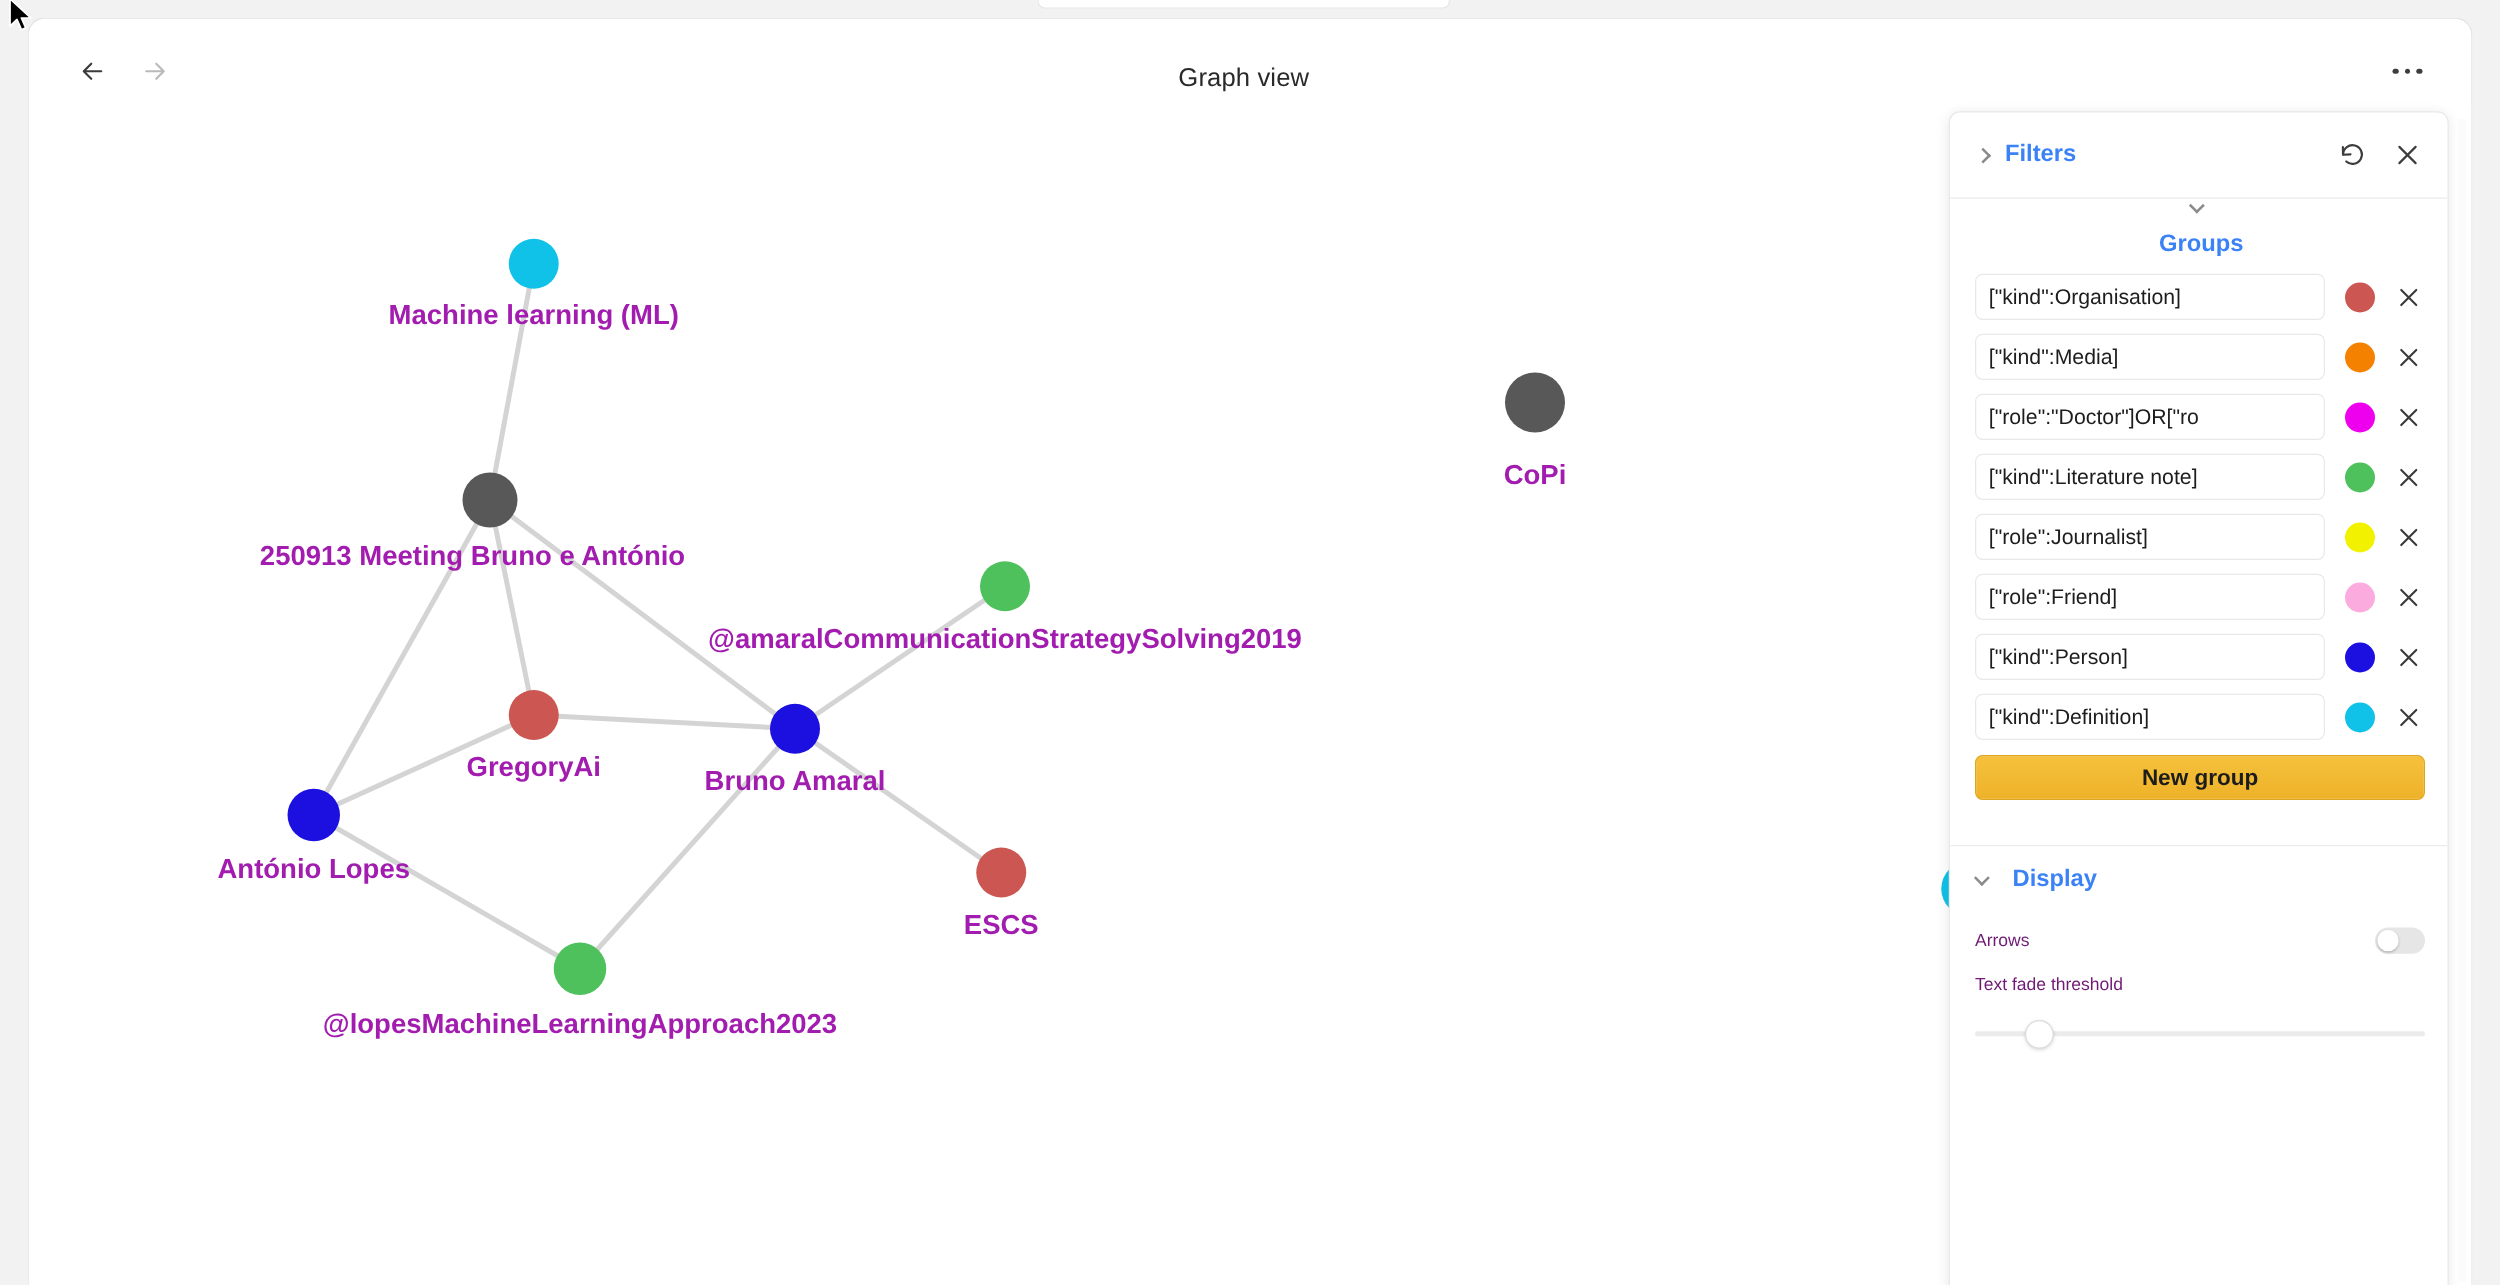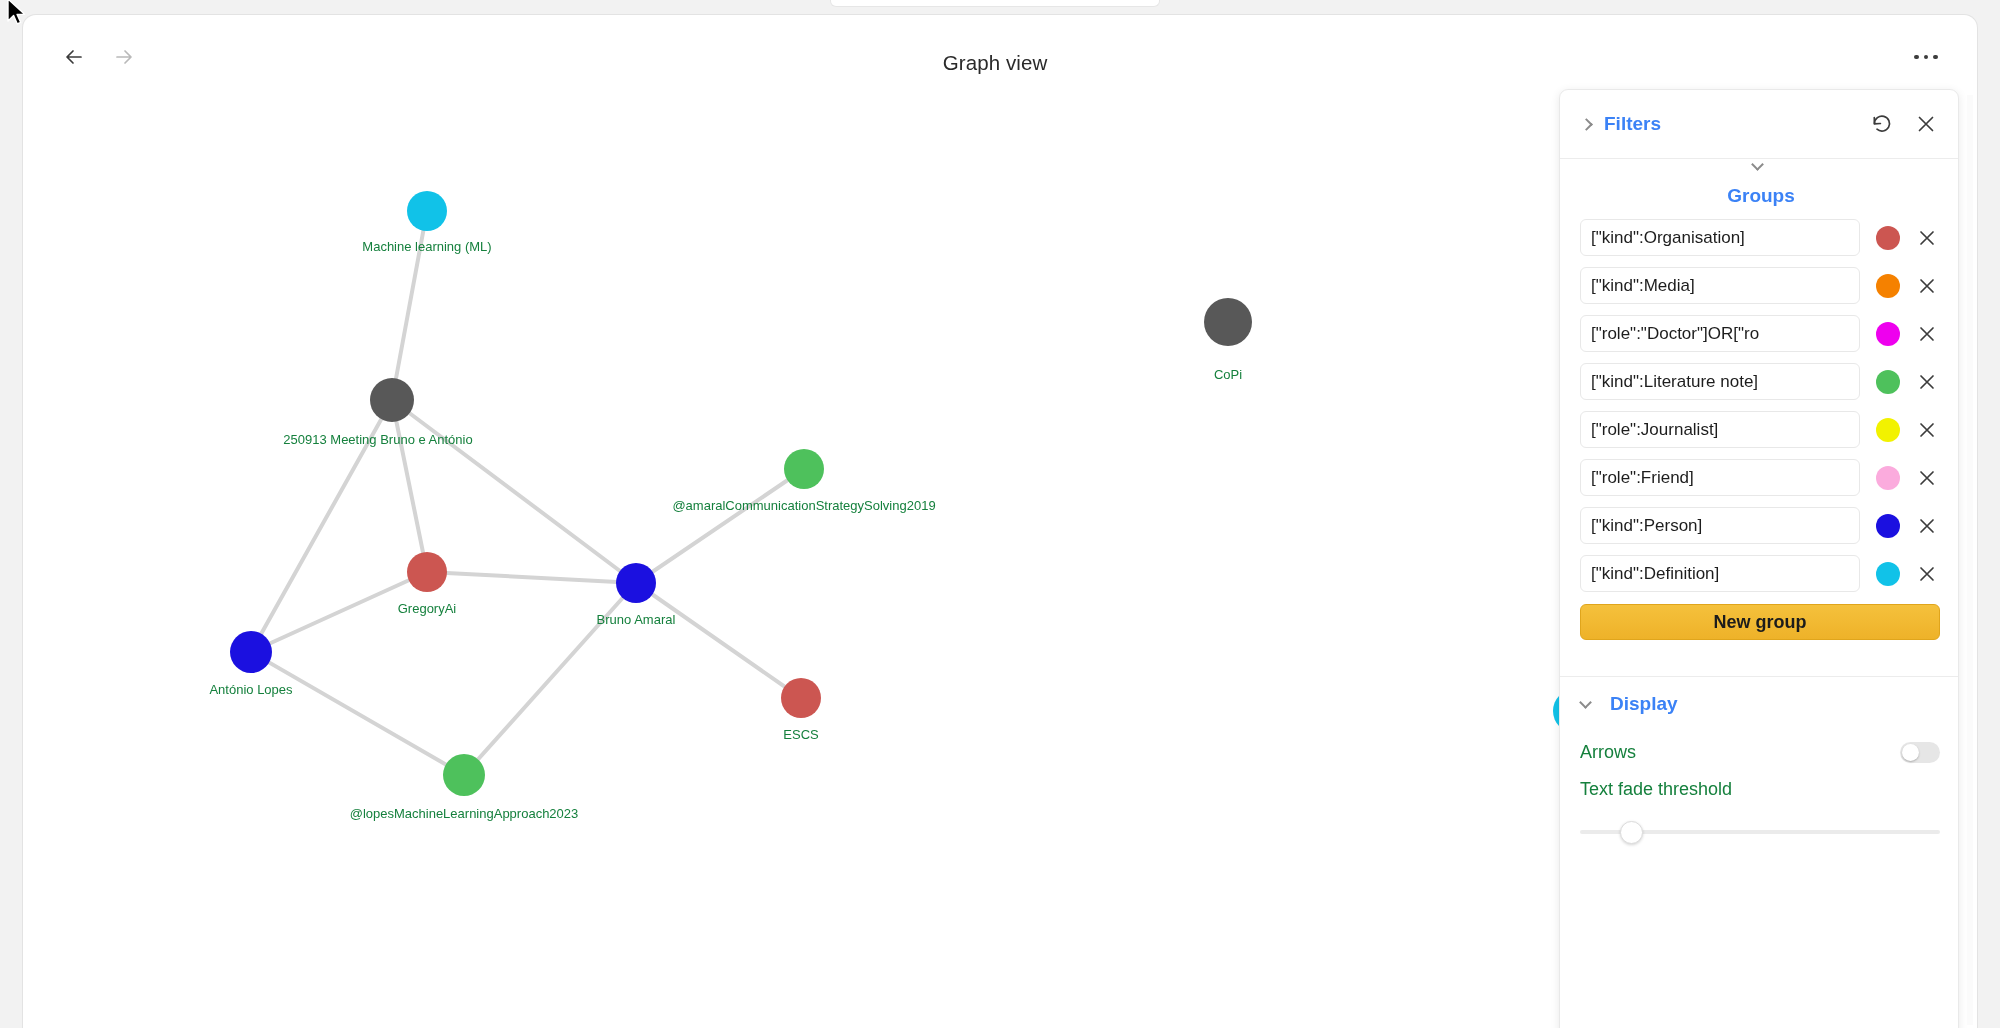--- a/index.html
+++ b/index.html
@@ -110,24 +110,25 @@
     width: 1956px;
     height: 952px;
     background: #ffffff;
     overflow: hidden;
   }
   .graph svg { position:absolute; left:0; top:0; }
 
   .node-label {
     position: absolute;
     transform: translateX(-50%);
-    font-size: 13px;
-    color: #15803d;
+    font-size: 22px;
+    color: #a21caf;
     white-space: nowrap;
     pointer-events: none;
+    font-weight: bold;
   }
   .gnode { cursor: pointer; }
 
   
   .panel {
     position: absolute;
     left: 1536px;
     top: 74px;
     width: 400px;
     height: 960px;
@@ -246,22 +247,22 @@
     align-items: center;
     justify-content: center;
     font-size: 18px;
     font-weight: bold;
     color: #1c1c1c;
     cursor: pointer;
   }
 
   .display-body { padding: 0 18px 0 20px; }
   .row-label {
-    font-size: 18px;
-    color: #15803d;
+    font-size: 14px;
+    color: #701a75;
   }
   .toggle-row {
     display: flex;
     align-items: center;
     justify-content: space-between;
     height: 42px;
   }
   .toggle {
     width: 40px; height: 21px;
     border-radius: 11px;

